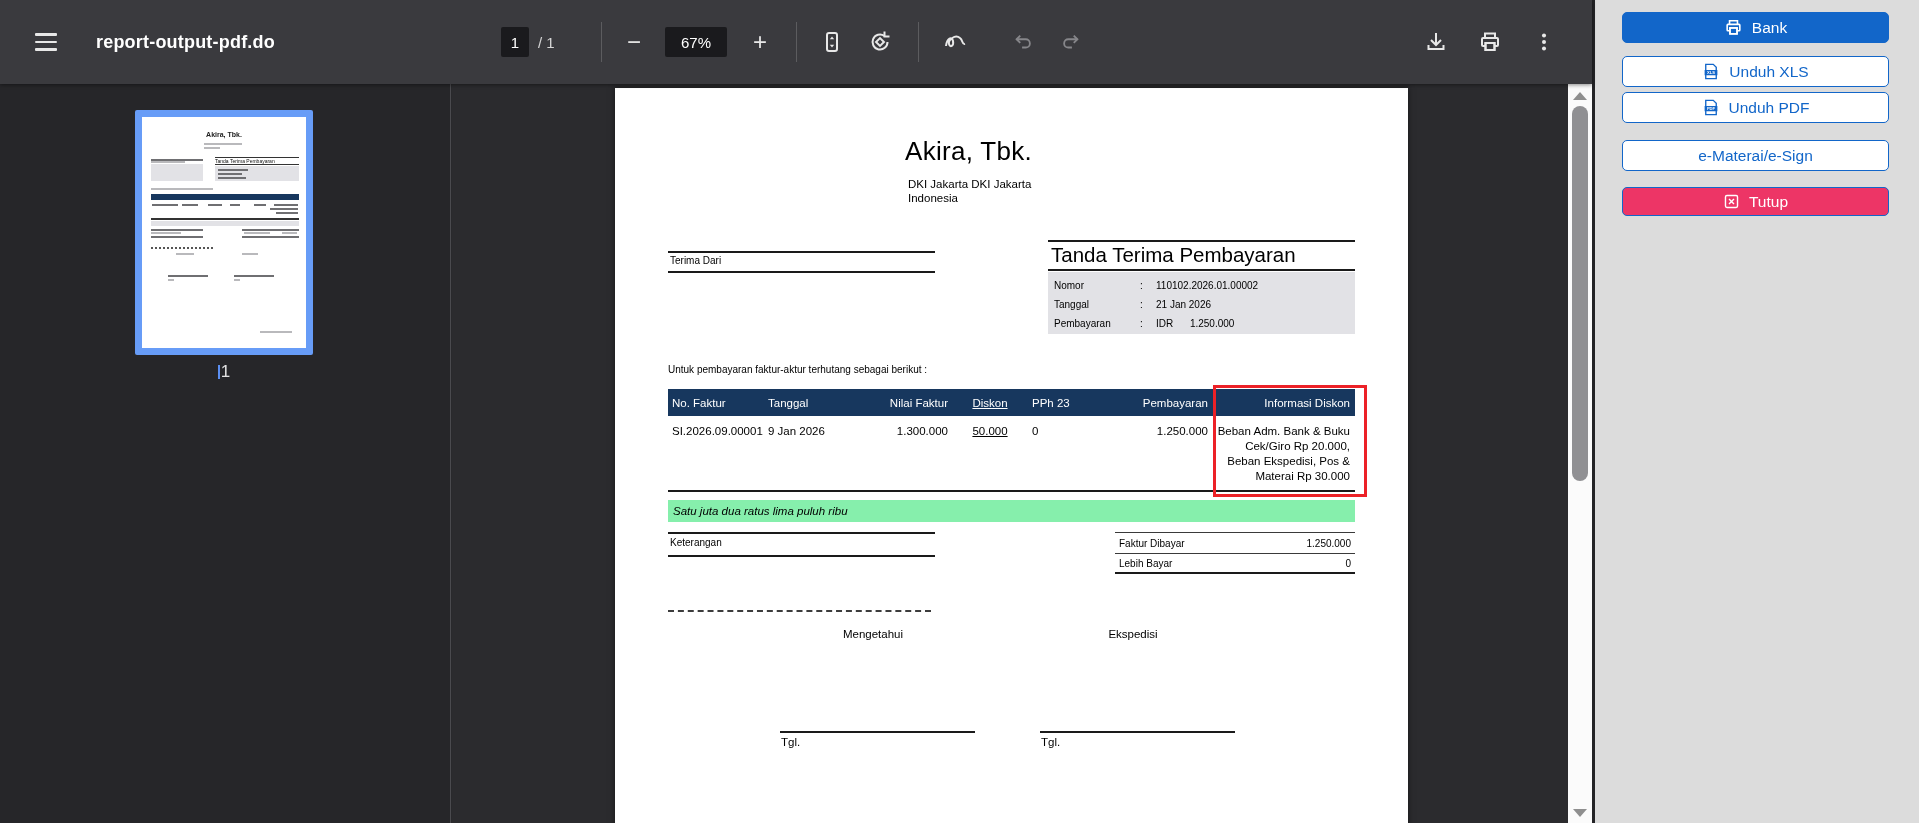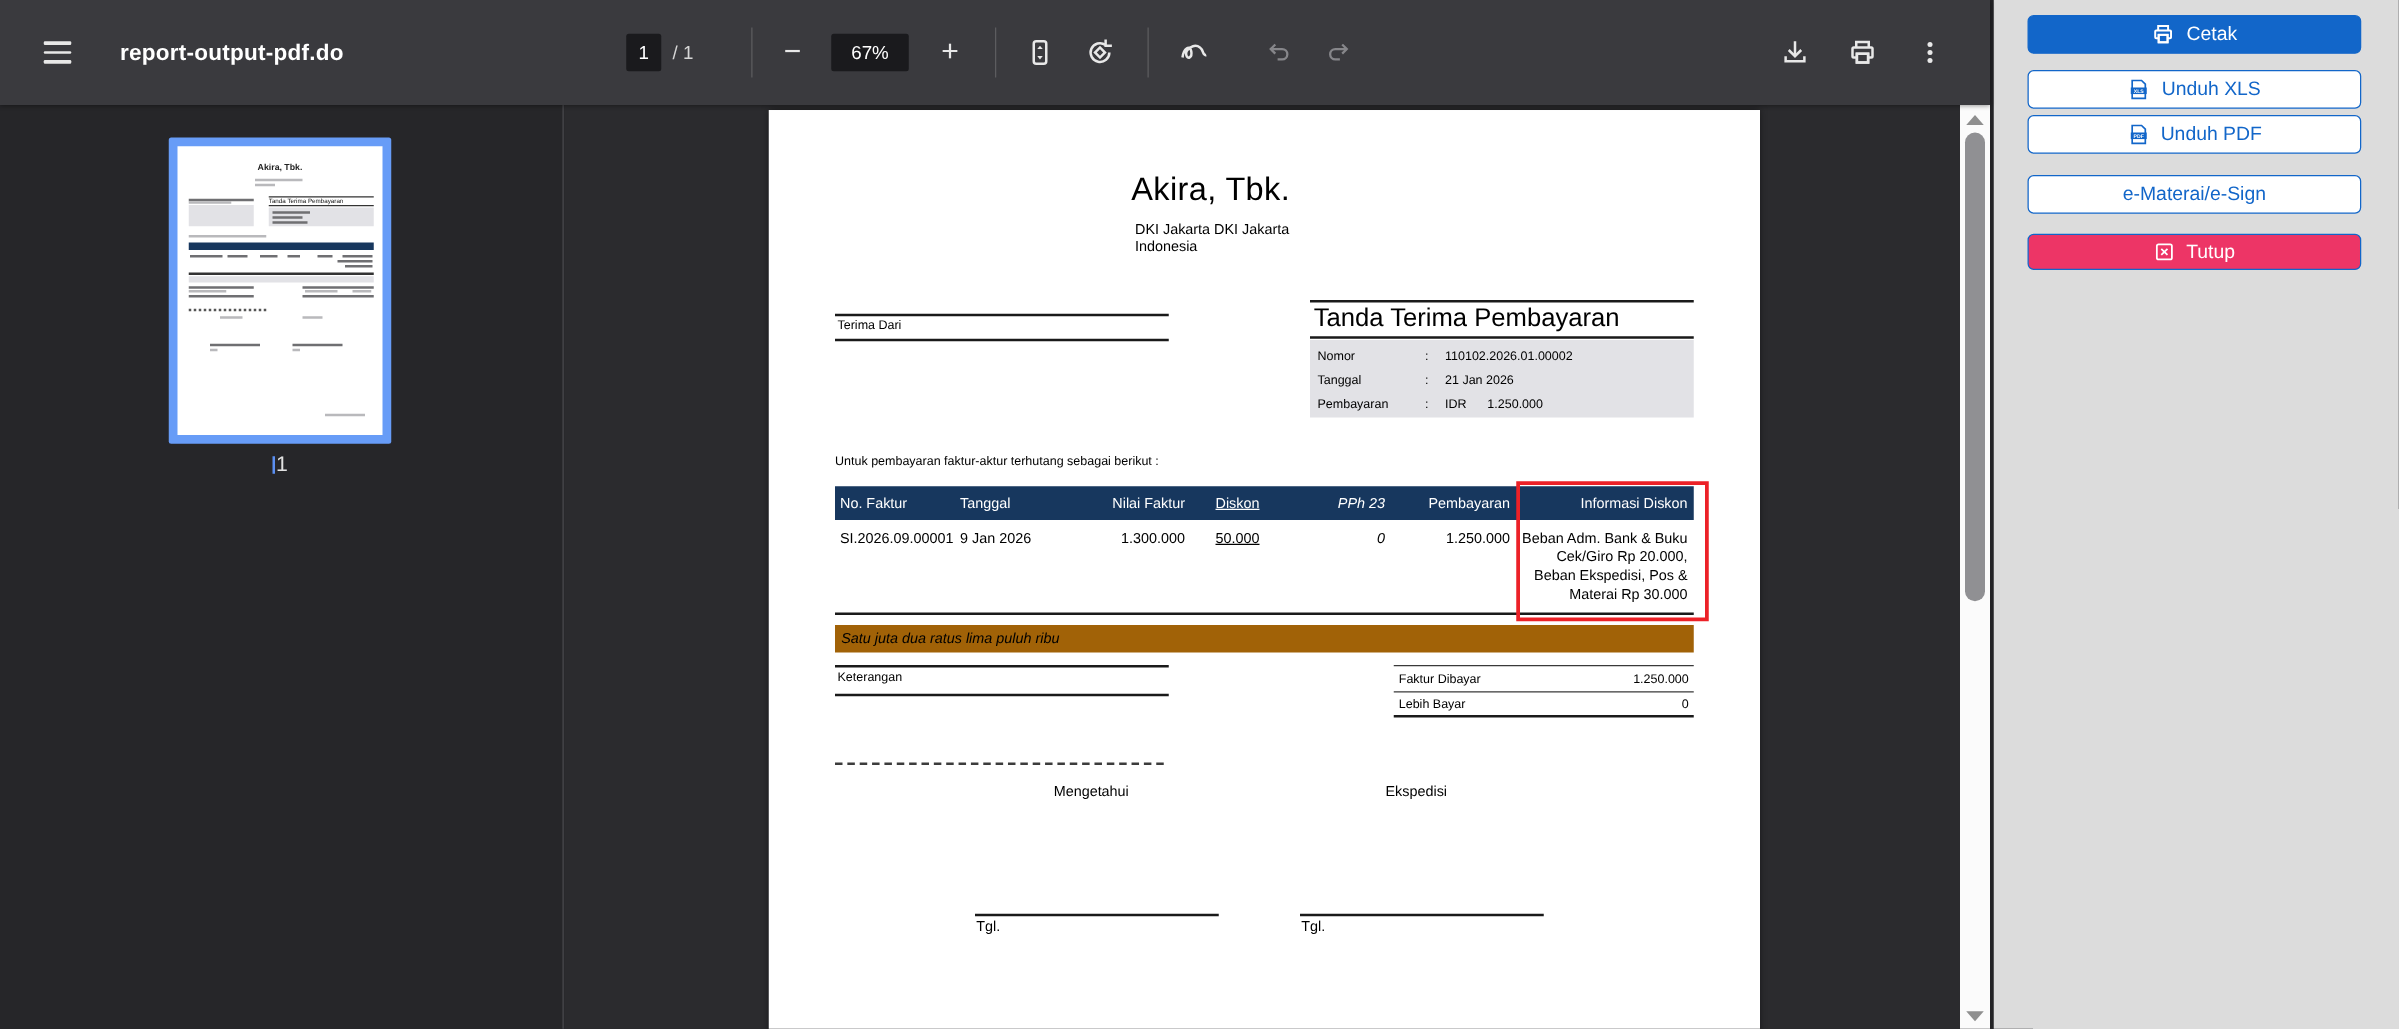--- a/index.html
+++ b/index.html
@@ -59,27 +59,27 @@
   .meta-value { white-space:pre; }
   .navy { background:#17375e; color:#fff; }
   #doc-table-head { position:absolute; left:53px; top:301px; width:687px; height:27px;
                     display:flex; align-items:center; font-size:11.5px; }
   #doc-table-row  { position:absolute; left:53px; top:336px; width:687px; display:flex;
                     font-size:11.5px; line-height:15px; }
   .c1{width:100px; padding-left:4px; text-align:left;}
   .c2{width:98px;  text-align:left;}
   .c3{width:82px;  text-align:right;}
   .c4{width:84px;  text-align:center;text-decoration:underline;}
-  .c5{width:76px;  text-align:right;font-style:italic;}
+  .c5{width:76px;  text-align:left;}
   .c6{width:100px; text-align:right;}
   .c7{width:147px; text-align:right; padding-right:5px; padding-left:6px;}
   #red-annotation { position:absolute; left:598px; top:297px; width:154px; height:112px;
                     border:3px solid #ec2127; pointer-events:none; }
   #words-bar { position:absolute; left:53px; top:412px; width:687px; height:22px;
-               background:#a16207; font-style:italic; font-size:11.5px;
+               background:#86efac; font-style:italic; font-size:11.5px;
                display:flex; align-items:center; padding-left:5px; }
   .sum-row { display:flex; justify-content:space-between; padding:0 4px; align-items:center; }
   #dashed { position:absolute; left:53px; top:522px; width:263px; border-top:2px dashed #3c3c3c; }
   .sign-label { position:absolute; top:540px; width:140px; text-align:center; font-size:11.5px; }
   .tgl { position:absolute; top:648px; font-size:11.5px; }
 
   
   #scrollbar { position:absolute; left:1568px; top:84px; width:24px; height:739px; background:#fbfbfb; }
   .sb-arrow { position:absolute; left:5px; width:0; height:0;
               border-left:7px solid transparent; border-right:7px solid transparent; }
@@ -323,21 +323,21 @@
 <div id="panel-divider"></div>
 
 <div id="action-panel">
   <button class="act-btn primary" style="top:12px;height:31px">
     <svg width="19" height="19" viewBox="0 0 24 24" fill="none" stroke="currentColor" stroke-width="2">
       <path d="M7 8 V3.5 h10 V8"></path>
         <rect x="4" y="8" width="16" height="8" rx="1"></rect>
       <rect x="7.5" y="12.5" width="9" height="7.5" fill="#1266c9"></rect>
         <rect x="7.5" y="12.5" width="9" height="7.5"></rect>
     </svg>
-    <span>Cetak</span>
+    <span>Bank</span>
   </button>
 
   <button class="act-btn" style="top:56px;height:31px">
     <svg width="18" height="19" viewBox="0 0 24 24" fill="none" stroke="currentColor" stroke-width="1.8">
       <path d="M5 2.5 h10 l4 4 V21.5 H5 Z"></path>
       <rect x="3.5" y="10" width="17" height="7" fill="#1266c9" stroke="none"></rect>
       <text x="12" y="15.7" text-anchor="middle" font-size="5.5" fill="#fff" stroke="none" font-family="Liberation Sans, sans-serif" font-weight="bold">XLS</text>
     </svg>
     <span>Unduh XLS</span>
   </button>

